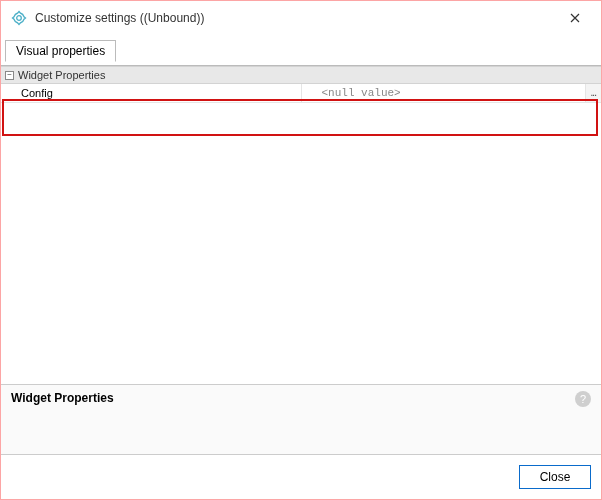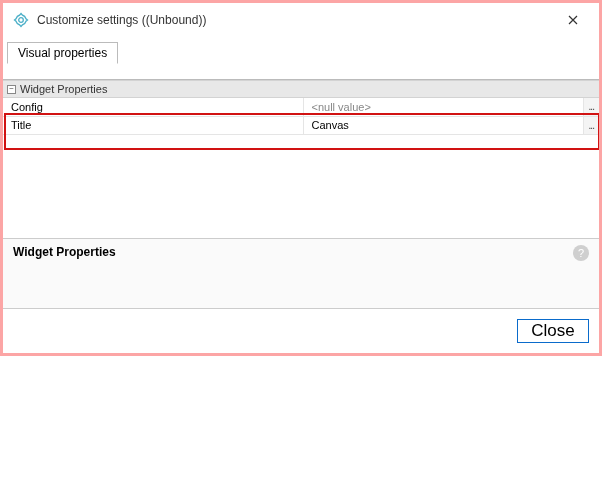--- a/index.html
+++ b/index.html
@@ -6,22 +6,22 @@
   html, body {
     margin: 0; padding: 0;
     width: 602px; height: 500px;
     font-family: "Segoe UI", Tahoma, Arial, sans-serif;
     font-size: 12px;
     background: #fff;
     color: #000;
     overflow: hidden;
   }
   .window {
-    width: 602px; height: 356px;
-    border: 3px solid #fca5a5;
+    width: 602px; height: 500px;
+    border: 1px solid #fca5a5;
     display: flex;
     flex-direction: column;
   }
   .titlebar {
     height: 34px;
     display: flex;
     align-items: center;
     padding: 0 6px 0 10px;
     background: #fff;
   }
@@ -38,21 +38,21 @@
     color: #333;
   }
   .titlebar .close {
     width: 40px; height: 28px;
     display: flex; align-items: center; justify-content: center;
     color: #333;
     cursor: pointer;
   }
   .tabbar {
     border-bottom: 1px solid #bbb;
-    padding: 4px 4px 16px 4px;
+    padding: 4px 4px 4px 4px;
     display: flex;
     background: #fff;
   }
   .tab {
     border: 1px solid #bbb;
     border-bottom: 1px solid #fff;
     padding: 3px 10px;
     background: #fff;
     position: relative;
     top: 1px;
@@ -98,28 +98,28 @@
     border-collapse: collapse;
     table-layout: fixed;
   }
   table.props col.name { width: 300px; }
   table.props col.val  { width: auto; }
   table.props col.btn  { width: 16px; }
   table.props td {
     border-bottom: 1px solid #e5e5e5;
     border-right: 1px solid #e5e5e5;
     font-size: 11px;
-    padding: 2px 8px;
+    padding: 2px 20px;
     height: 18px;
     vertical-align: middle;
     white-space: nowrap;
     overflow: hidden;
     text-overflow: ellipsis;
   }
-  table.props td.val { color: #000; }
+  table.props td.val { color: #000; font-family: Liberation Mono, monospace; }
   table.props td.null { color: #888; }
   table.props td.btn {
     text-align: center;
     border-right: none;
     background: #f4f4f4;
     cursor: pointer;
     color: #444;
     font-size: 10px;
     letter-spacing: -1px;
     padding: 0;
@@ -158,21 +158,21 @@
     padding: 10px;
     display: flex;
     justify-content: flex-end;
     background: #fff;
   }
   .footer button {
     min-width: 72px;
     height: 24px;
     border: 1px solid #0a6bcb;
     background: #fff;
-    font-size: 17px;
+    font-size: 12px;
     cursor: pointer;
   }
 </style>
 </head>
 <body>
 
 <div class="window">
 
   <div class="titlebar">
     <span class="app-icon">
@@ -209,25 +209,20 @@
             <col class="name">
             <col class="val">
             <col class="btn">
           </colgroup>
         <tbody>
           <tr>
             <td>Config</td>
             <td class="val null">&lt;null value&gt;</td>
             <td class="btn">...</td>
           </tr>
-          <tr>
-            <td>Title</td>
-            <td class="val">Canvas</td>
-            <td class="btn">...</td>
-          </tr>
         </tbody>
       </table>
 
       <div class="highlight-outline" style="left:1px; top:33px; width:596px; height:37px;"></div>
     </div>
 
     <div class="desc-panel">
       <span class="desc-title">Widget Properties</span>
       <span class="help">?</span>
     </div>

